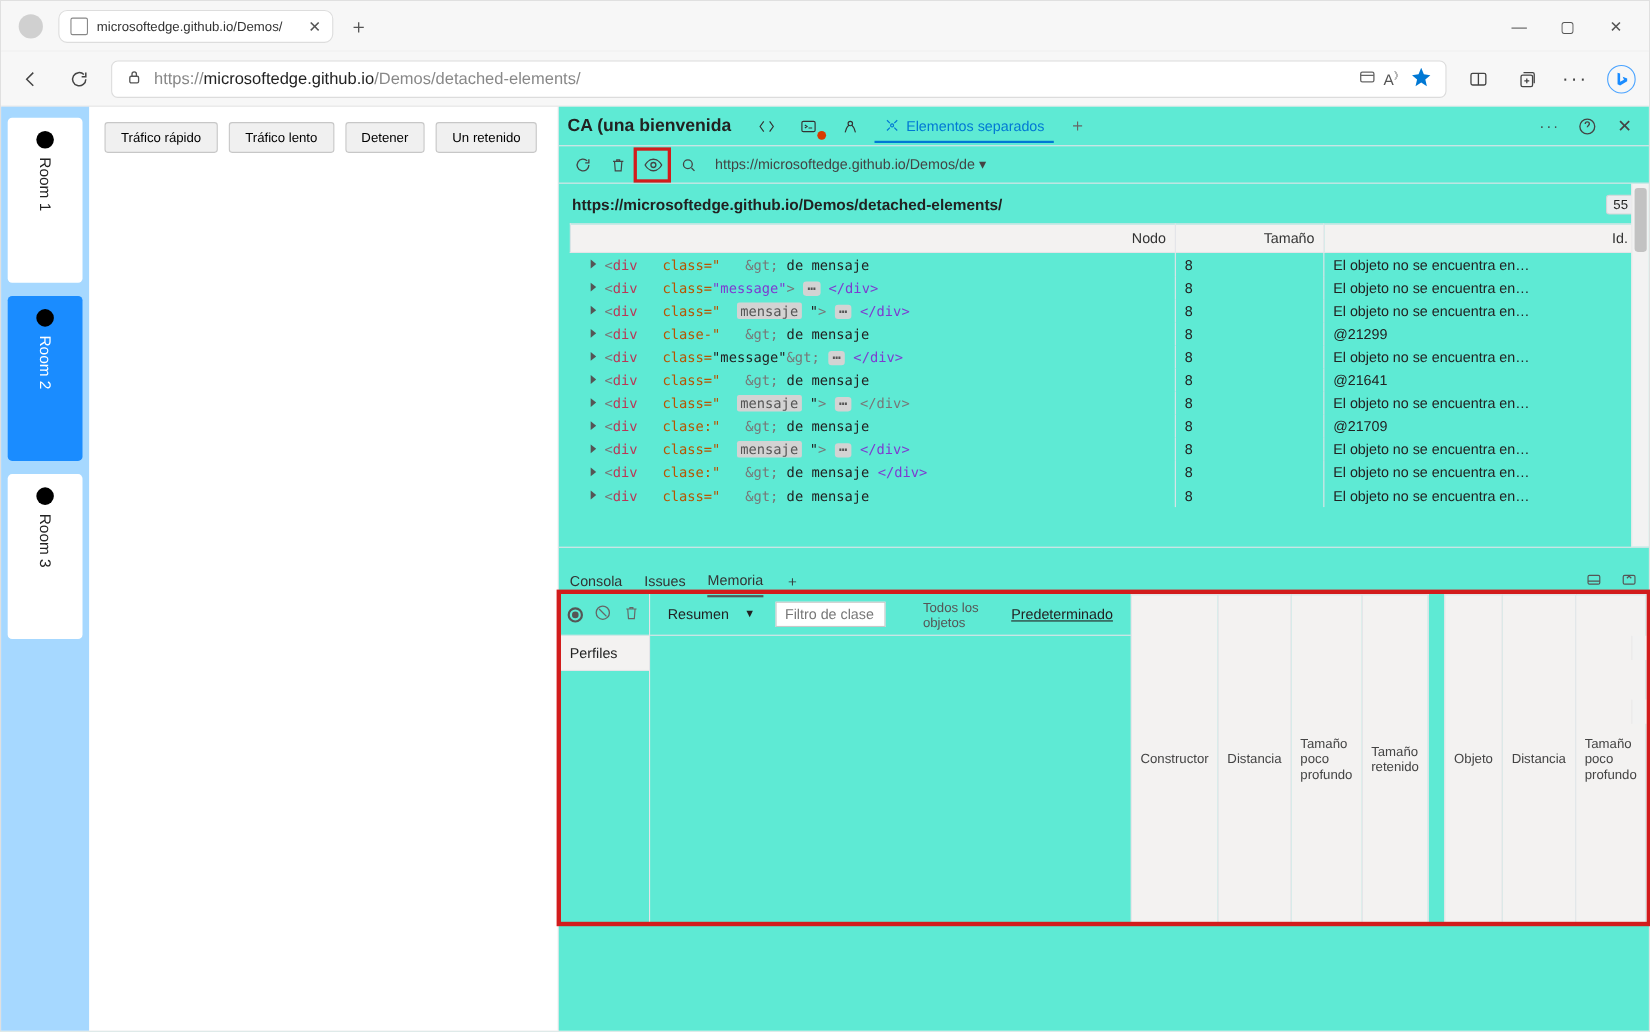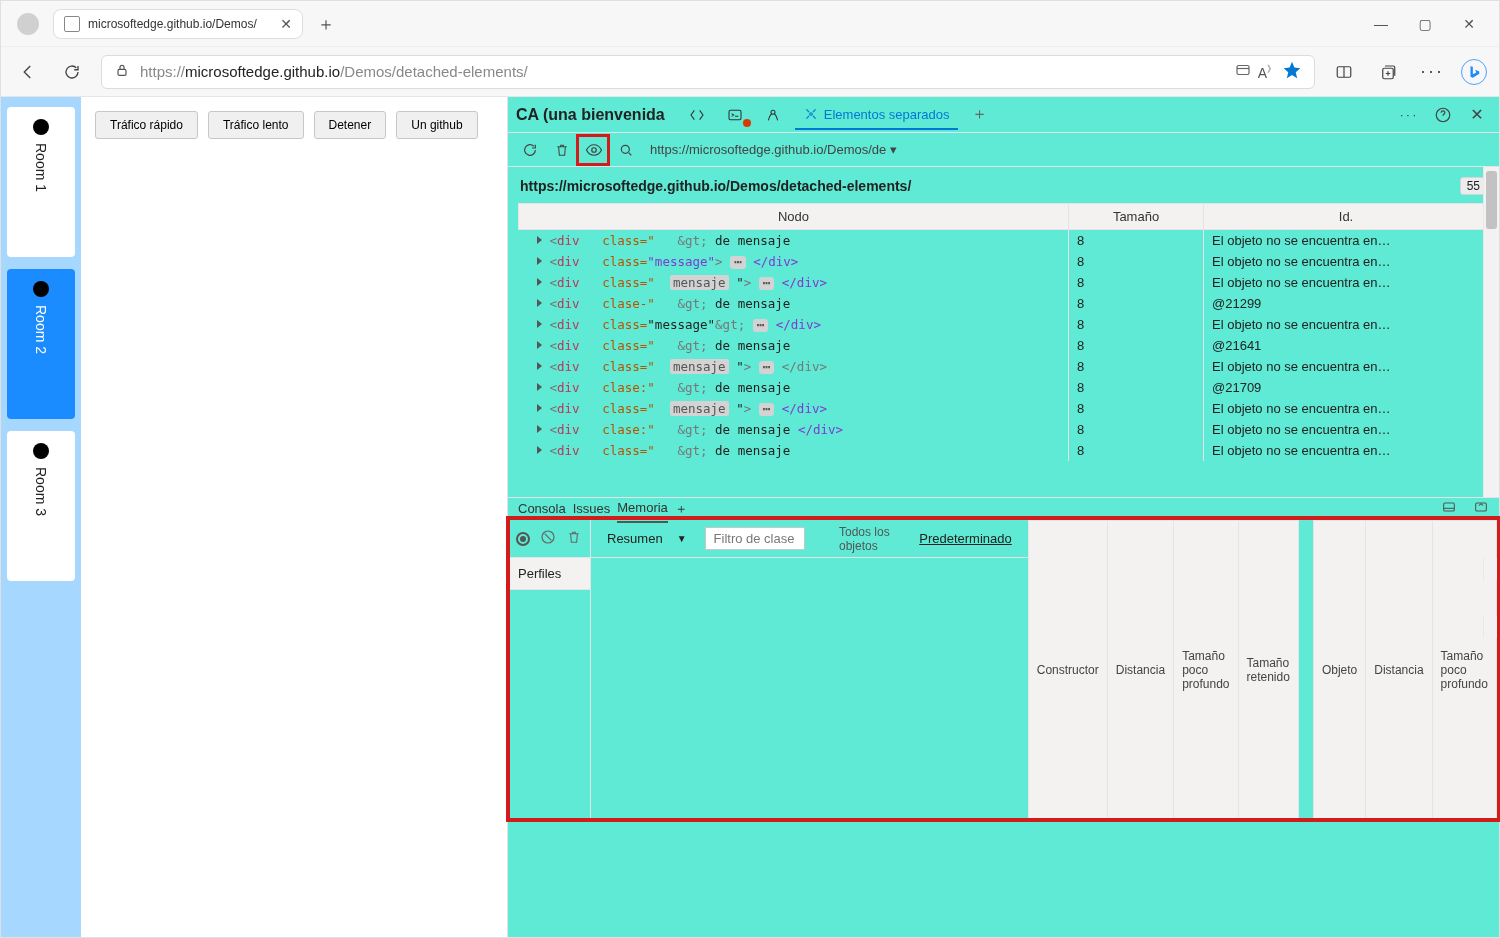--- a/index.html
+++ b/index.html
@@ -74,41 +74,41 @@
   .de-toolbar{height:34px;display:flex;align-items:center;padding:0 8px;gap:4px;border-bottom:1px solid var(--border-light);position:relative;}
   .de-toolbar .ico{width:28px;height:28px;display:flex;align-items:center;justify-content:center;color:#444;cursor:pointer;}
   .de-toolbar .url-filter{flex:0 1 auto;color:#444;font-size:13px;margin-left:6px;}
   .red-box{position:absolute;border:3px solid var(--red);pointer-events:none;}
 
   .de-panel{flex:1;display:flex;flex-direction:column;min-height:0;position:relative;}
   .de-scroll{flex:1;overflow:auto;min-height:0;position:relative;padding:6px 10px 0 10px;}
   .de-url{display:flex;justify-content:space-between;align-items:center;font-weight:600;font-size:14px;padding:4px 2px 8px;}
   .badge{background:var(--panel-dark);border:1px solid #d5d5d8;border-radius:3px;padding:1px 6px;font-size:12px;font-weight:400;}
   table.nodes{width:100%;border-collapse:collapse;font-size:13px;}
-  table.nodes th{background:var(--panel);border:1px solid var(--border-light);text-align:center;padding:5px 8px;font-weight:400;color:#333;}
+  table.nodes th{background:var(--panel);border:1px solid var(--border-light);text-align:right;padding:5px 8px;font-weight:400;color:#333;}
   table.nodes td{padding:3px 8px;border-right:1px solid var(--border-light);white-space:nowrap;overflow:hidden;text-overflow:ellipsis;}
   table.nodes td.node{max-width:520px;}
   .tw{display:inline-block;width:0;height:0;border-left:5px solid #555;border-top:4px solid transparent;border-bottom:4px solid transparent;margin-right:8px;vertical-align:1px;}
   .code{font-family:Menlo,Consolas,monospace;font-size:12.5px;}
   .t-tag{color:var(--tag);}
   .t-attr{color:var(--orange);}
   .t-val{color:var(--purple);}
   .t-end{color:var(--purple);}
   .t-dim{color:#777;}
   .chip{background:var(--hl);border-radius:2px;padding:0 3px;color:#555;}
   .ell{display:inline-block;background:var(--hl);border-radius:3px;padding:0 4px;color:#555;font-weight:bold;line-height:1;}
 
   .de-status{height:28px;border-top:1px solid var(--border-light);border-bottom:1px solid var(--border-light);padding:4px 10px;font-size:13px;color:#333;background:#fafafa;}
 
   .de-scrollbar{position:absolute;right:0;top:0;width:16px;background:#f2f2f2;border-left:1px solid #e8e8e8;}
   .de-scrollthumb{background:#c2c2c2;border-radius:3px;margin:2px;}
 
   
   .drawer{display:flex;flex-direction:column;border-top:1px solid var(--border-light);}
-  .drawer-tabs{height:22px;display:flex;align-items:center;padding:0 10px;gap:7px;border-bottom:1px solid var(--border-light);}
+  .drawer-tabs{height:22px;display:flex;align-items:center;padding:0 10px;gap:20px;border-bottom:1px solid var(--border-light);margin-top:20px;}
   .dtab{font-size:13px;color:#333;cursor:pointer;padding:6px 0;}
   .dtab.active{border-bottom:2px solid #555;}
   .drawer-icons{margin-left:auto;display:flex;gap:16px;color:#555;}
 
   .mem{display:flex;height:300px;}
   .mem-left{width:218px;border-right:1px solid var(--border-light);display:flex;flex-direction:column;}
   .mem-tool{height:38px;display:flex;align-items:center;gap:10px;padding:0 8px;border-bottom:1px solid var(--border-light);}
   .rec{width:14px;height:14px;border-radius:50%;border:2px solid #555;position:relative;}
   .rec::after{content:"";position:absolute;inset:2px;border-radius:50%;background:#555;}
   .mem-profiles{background:var(--panel);border-bottom:1px solid var(--border-light);padding:8px 10px;font-size:13px;}
@@ -206,21 +206,21 @@
           </div>
           <div class="room">
             <div class="dot"></div>
             <div class="lbl">Room 3</div>
           </div>
         </div>
       <div class="page-body" id="pbtns">
           <button class="pbtn">Tráfico rápido</button>
           <button class="pbtn">Tráfico lento</button>
           <button class="pbtn">Detener</button>
-          <button class="pbtn">Un github</button>
+          <button class="pbtn">Un retenido</button>
         </div>
     </div>
 
     <div class="devtools">
       <div class="dt-tabs">
         <div class="dt-title">CA (una bienvenida</div>
         <div class="dt-tab">
             <svg viewBox="0 0 24 24" fill="none" stroke="currentColor" stroke-width="1.6">
               <path d="M8 5l-5 7 5 7M16 5l5 7-5 7"></path>
             </svg>

